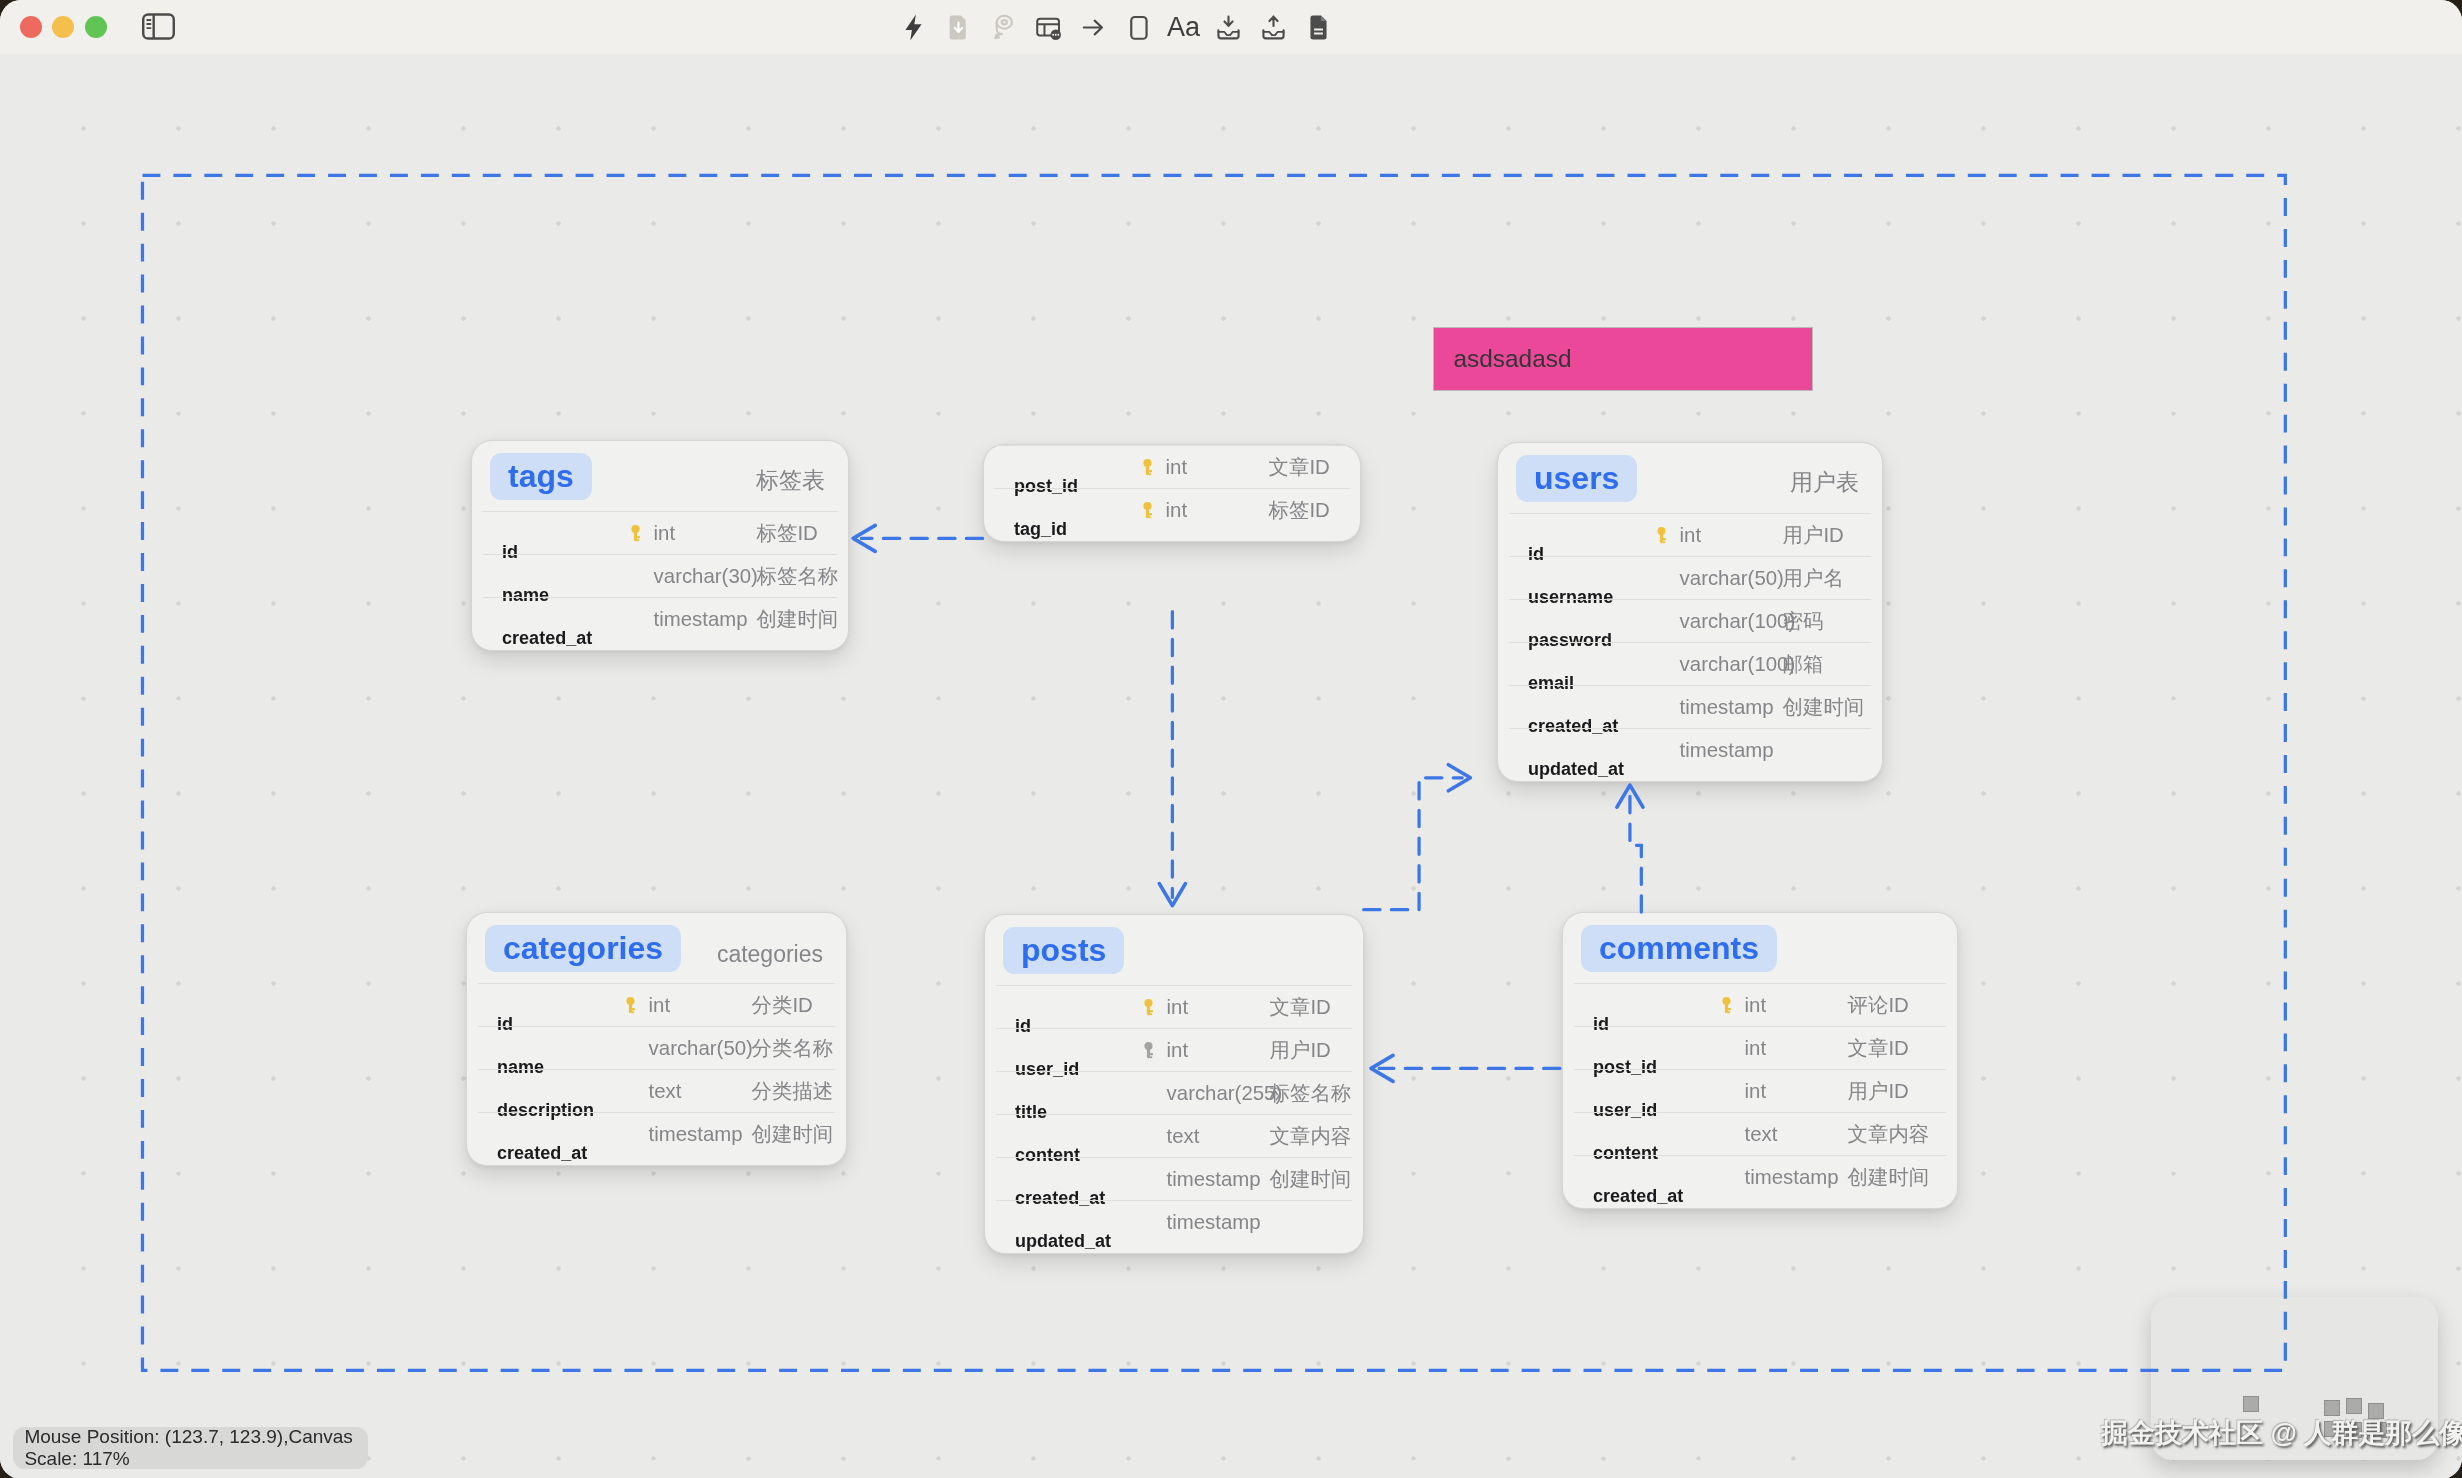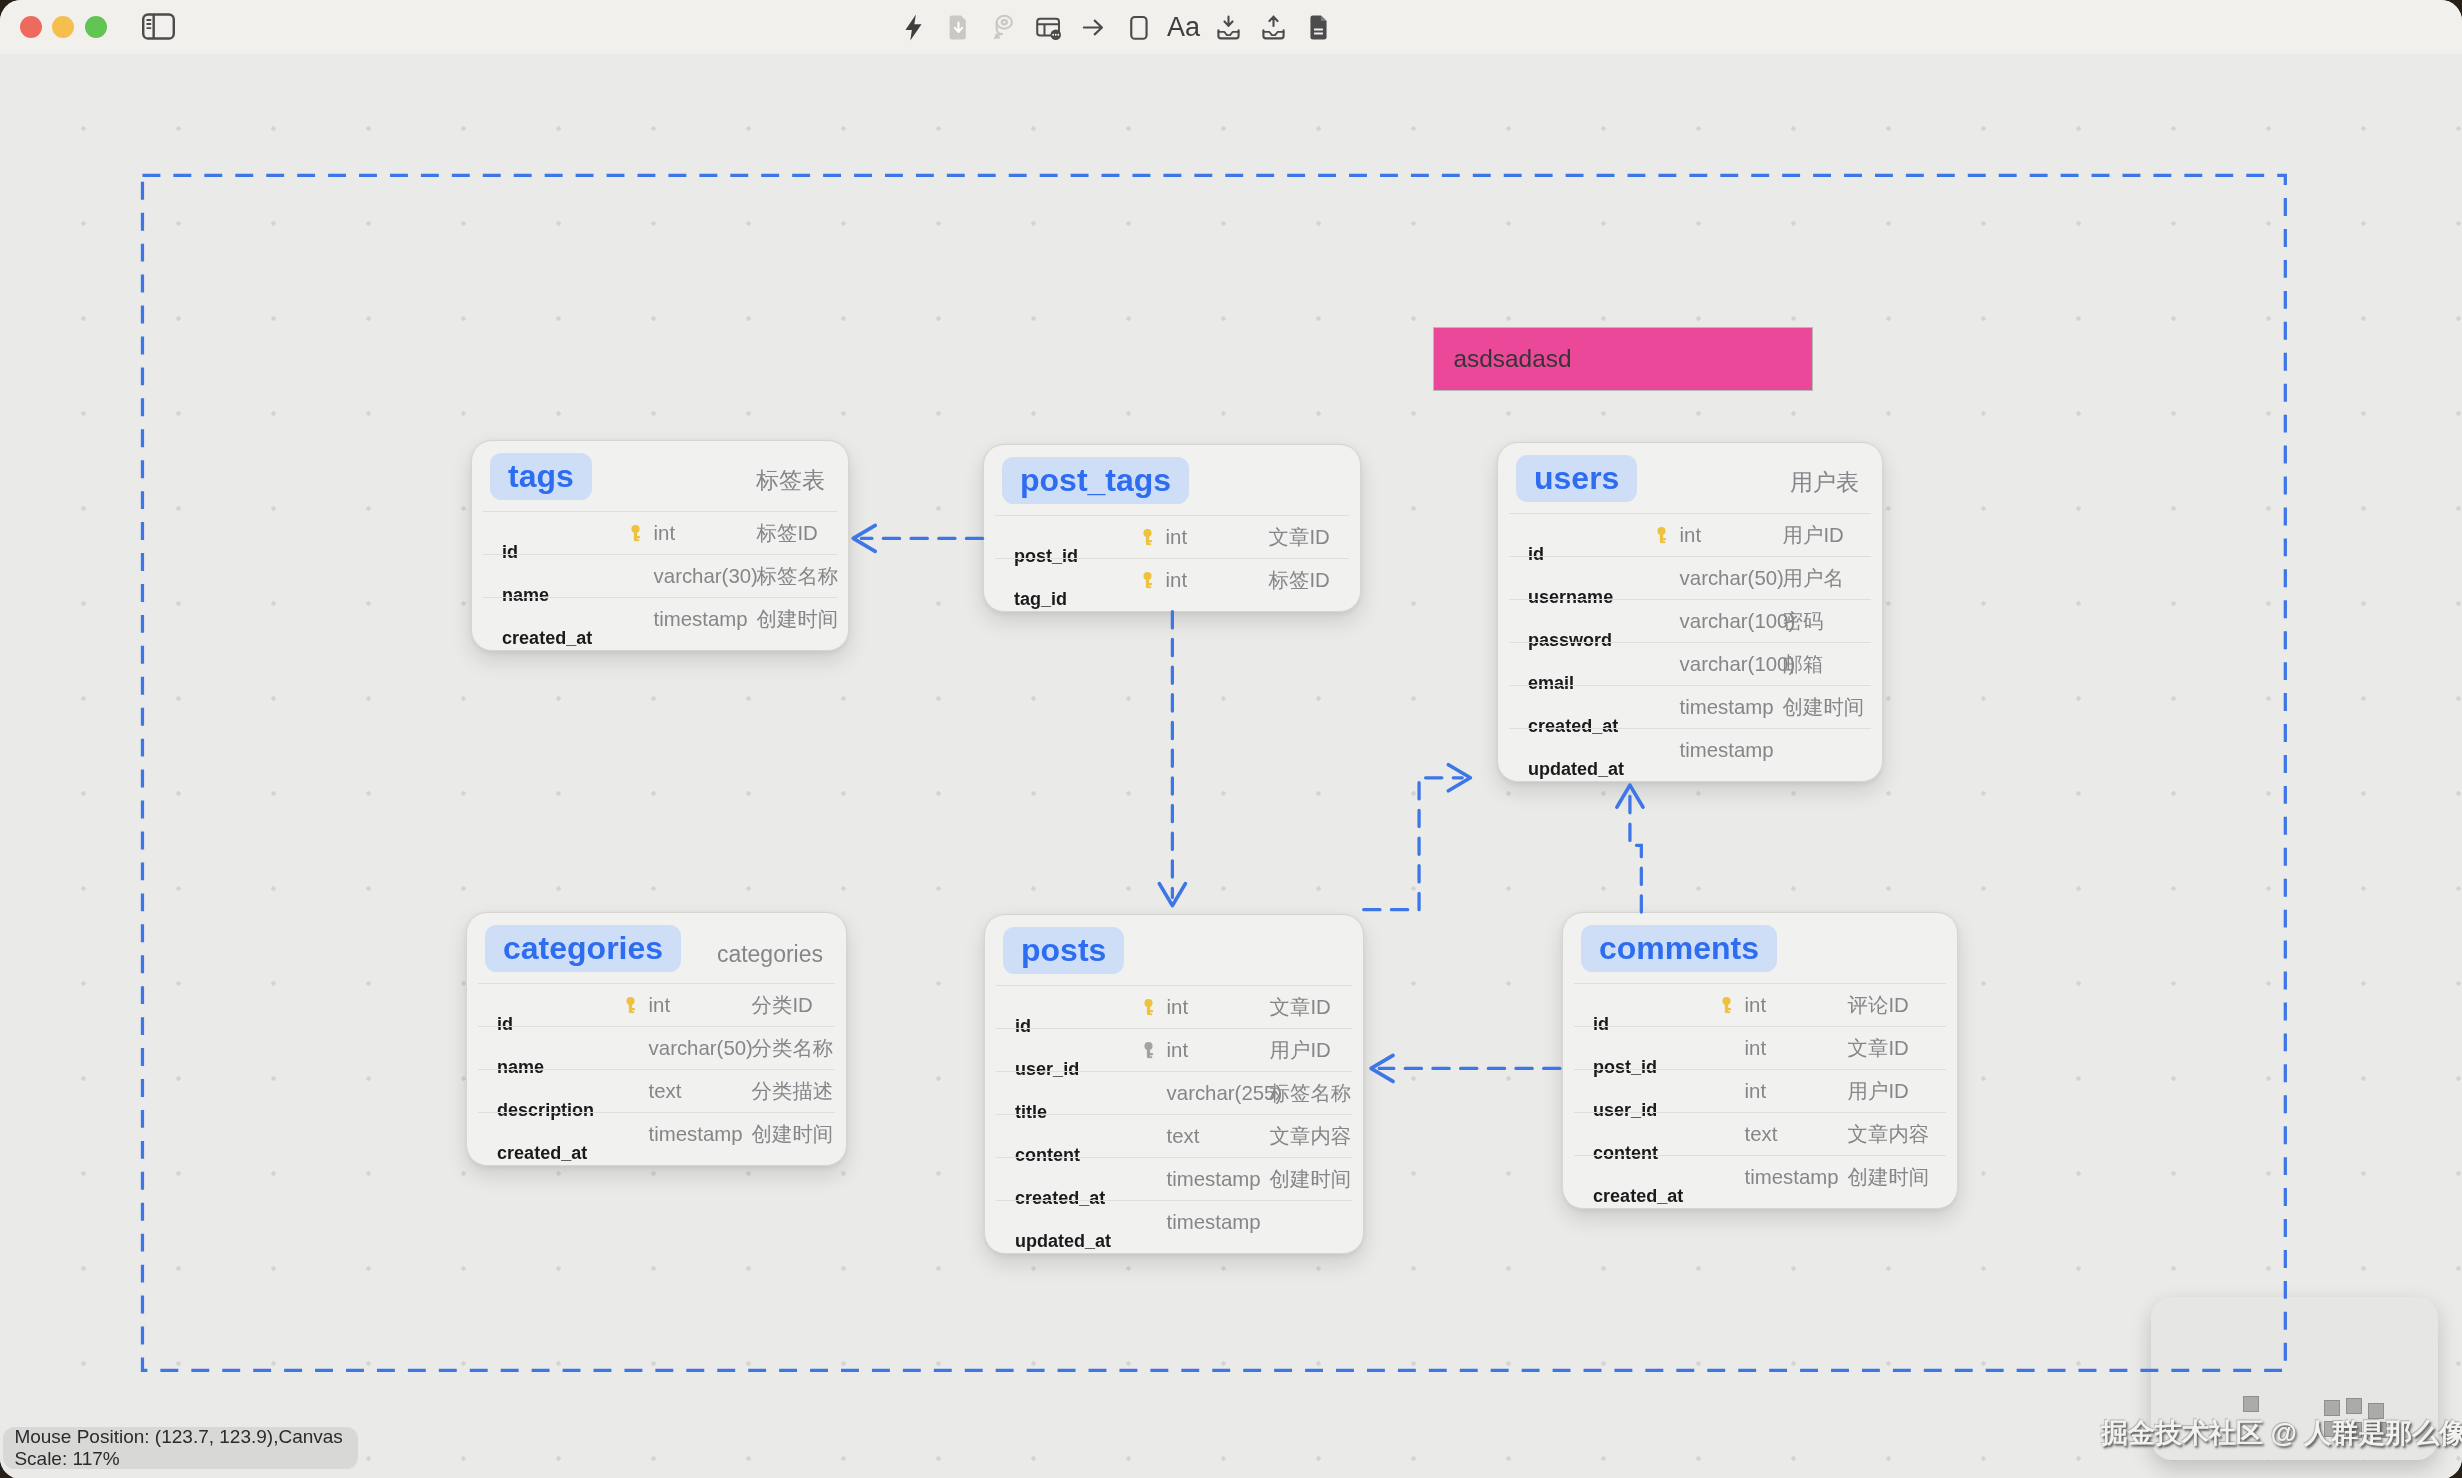--- a/index.html
+++ b/index.html
@@ -33,21 +33,21 @@
   .fname{position:absolute;left:19.5px;top:50%;transform:translateY(-50%);font-size:18px;font-weight:700;color:#1a1a1c;white-space:nowrap;margin-top:19px;}
   .fkey{position:absolute;left:143px;top:50%;transform:translateY(-50%);line-height:0;}
   .ftype{position:absolute;left:171px;top:50%;transform:translateY(-50%);font-size:20.4px;color:#86868a;white-space:nowrap;}
   .fcomm{position:absolute;left:274px;top:50%;transform:translateY(-50%);font-size:20.4px;color:#86868a;white-space:nowrap;}
 
   
   #note-box{position:absolute;background:#ec4899;border:1.6px solid #b9b9b7;color:#353537;font-size:24.4px;
     display:flex;align-items:center;padding-left:19.5px;z-index:10;box-sizing:border-box;}
 
   
-  #status-pill{position:absolute;left:3px;top:1427px;height:42px;width:355px;background:#d8d8d6;border-radius:11.4px;
+  #status-pill{position:absolute;left:13px;top:1427px;height:42px;width:355px;background:#d8d8d6;border-radius:11.4px;
     display:flex;align-items:center;padding-left:11.4px;font-size:19px;color:#2b2b2d;z-index:40;box-sizing:border-box;}
 
   
   #minimap{position:absolute;background:#e6e6e4;border-radius:21px;z-index:20;
     box-shadow:0 8.1px 21px rgba(0,0,0,.18);}
   .mini-square{position:absolute;background:#ababa9;border:1.6px solid #8f8f8d;box-sizing:border-box;}
 
   
   #watermark{position:absolute;left:2101px;top:1415px;font-size:27px;font-weight:700;color:#f2f2f0;z-index:45;
     white-space:nowrap;text-shadow:1.6px 2.4px 2.4px rgba(70,70,70,.9),-0.8px -0.8px 0.8px rgba(130,130,130,.5);}
@@ -195,23 +195,20 @@
           <span class="fcomm">标签名称</span>
         </div>
         <div class="row">
           <span class="fname">created_at</span>
           <span class="ftype">timestamp</span>
           <span class="fcomm">创建时间</span>
         </div>
       </div>
     </div>
     <div class="card" style="left: 983px; top: 444px; width: 378px;">
-      <div class="card-header">
-        <span class="chip">post_tags</span>
-      </div>
       <div class="rows">
         <div class="row">
           <span class="fname">post_id</span>
           <span class="fkey"><svg width="19" height="19" viewBox="0 0 22 22">
               <circle cx="11" cy="6.3" r="4.7" fill="#eec23e"></circle>
               <rect x="9.1" y="9" width="3.8" height="11.5" rx="1.6" fill="#eec23e"></rect>
               <rect x="12" y="14.6" width="4.4" height="2.6" rx="1.2" fill="#eec23e"></rect>
               <rect x="12" y="18.2" width="3.4" height="2.4" rx="1.1" fill="#eec23e"></rect>
             </svg></span>
           <span class="ftype">int</span>

